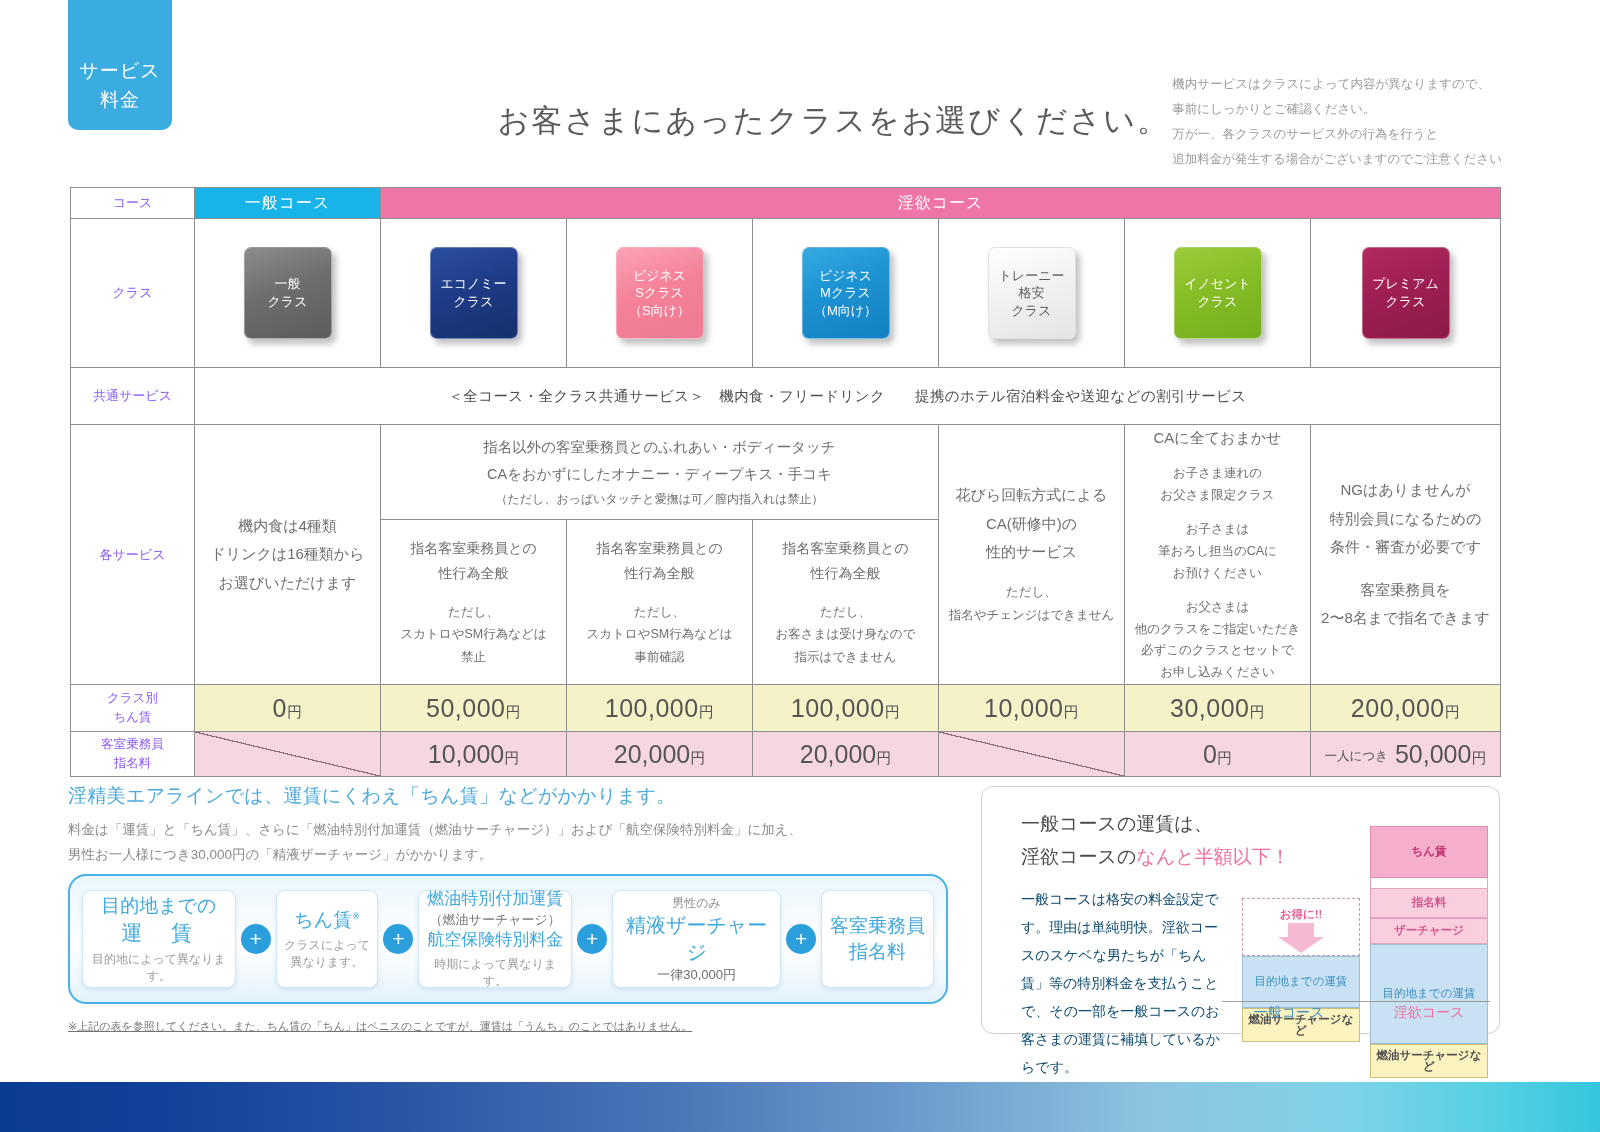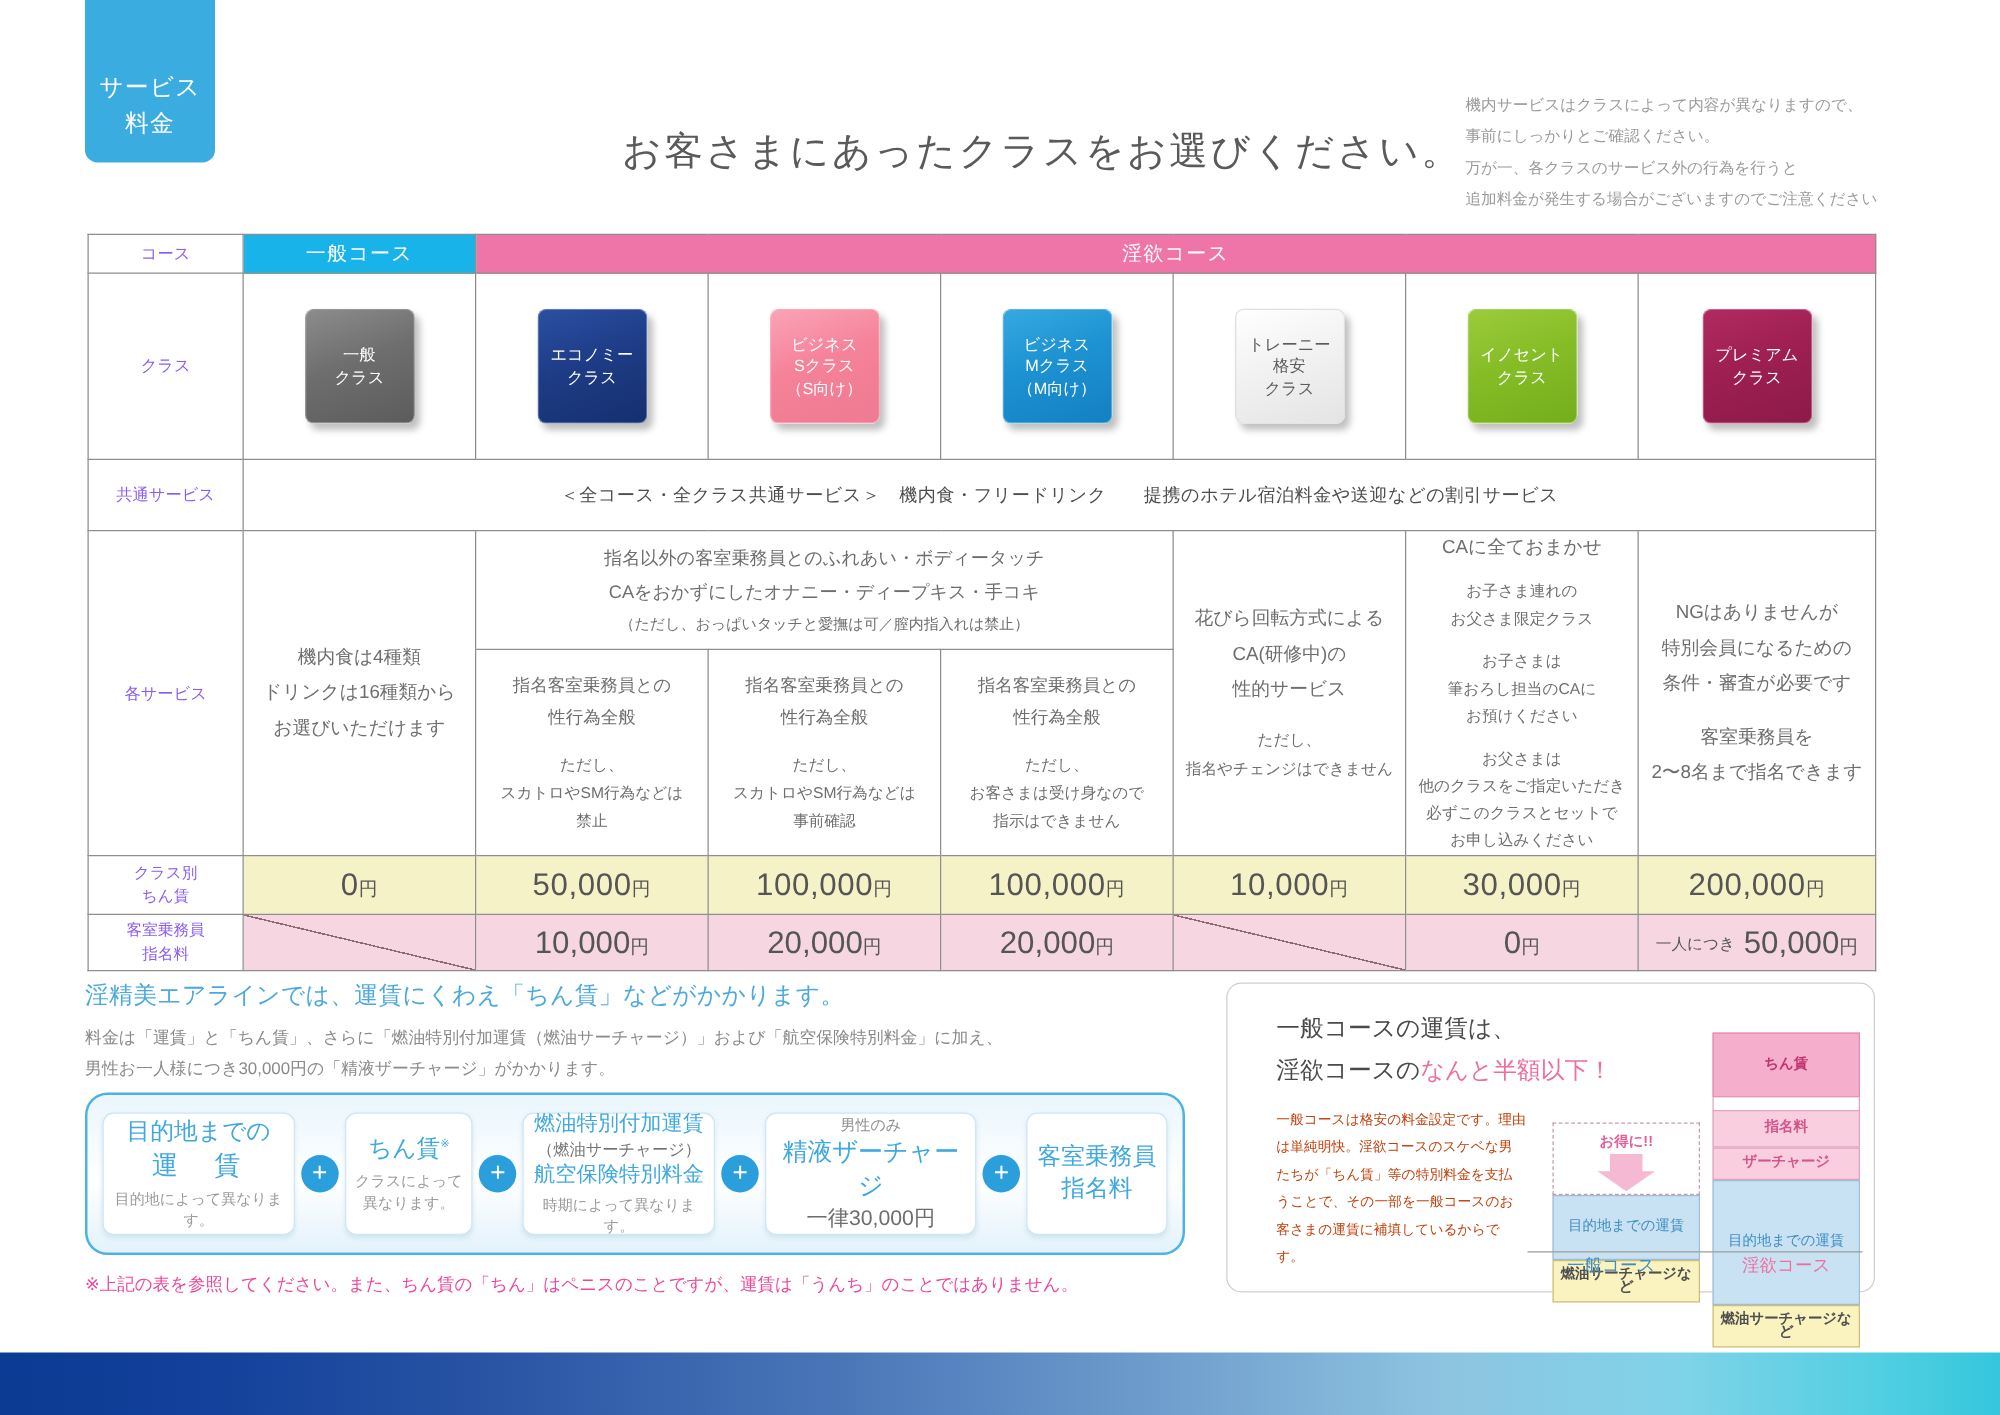--- a/index.html
+++ b/index.html
@@ -236,39 +236,40 @@
   }
   .fbox .big {
     color: #3fa8df;
     font-size: 19px;
     line-height: 1.35;
   }
   .fbox .big.lg { font-size: 21px; letter-spacing: 4px; }
   .fbox .mid { color: #737373; font-size: 13px; line-height: 1.4; }
   .fbox .note { color: #9a9a9a; font-size: 12px; margin-top: 4px; line-height: 1.4; }
   .fbox .tiny-top { color: #8d8d8d; font-size: 12px; }
-  .fbox .amount { color: #6d6d6d; font-size: 17px; }
+  .fbox .amount { color: #6d6d6d; font-size: 13px; }
   .fbox sup { font-size: 9px; vertical-align: super; }
   .plus {
     width: 30px; height: 30px;
     border-radius: 50%;
     background: #2a9fdb;
     color: #fff;
     font-size: 21px;
     line-height: 29px;
     text-align: center;
     flex: 0 0 auto;
     margin: 0 5px;
   }
   .footnote {
     position: absolute;
     left: 68px;
     top: 1019px;
-    font-size: 14px;
-    color: #ec4899;
+    font-size: 11px;
+    color: #737373;
+    text-decoration: underline;
   }
 
   
   .rpanel {
     position: absolute;
     left: 981px;
     top: 786px;
     width: 519px;
     height: 248px;
     border: 1px solid #cfcfcf;
@@ -283,22 +284,22 @@
     font-size: 19px;
     color: #4a4a4a;
     line-height: 1.75;
   }
   .rp-title .hl { color: #ee6f9f; }
   .rp-body {
     position: absolute;
     left: 1021px;
     top: 885px;
     width: 200px;
-    font-size: 11px;
-    color: #c2410c;
+    font-size: 14px;
+    color: #0c4a6e;
     line-height: 2.0;
   }
   .barchart {
     position: absolute;
     left: 1222px;
     top: 812px;
     width: 268px;
     height: 208px;
   }
   .bar-col { position: absolute; width: 118px; }

